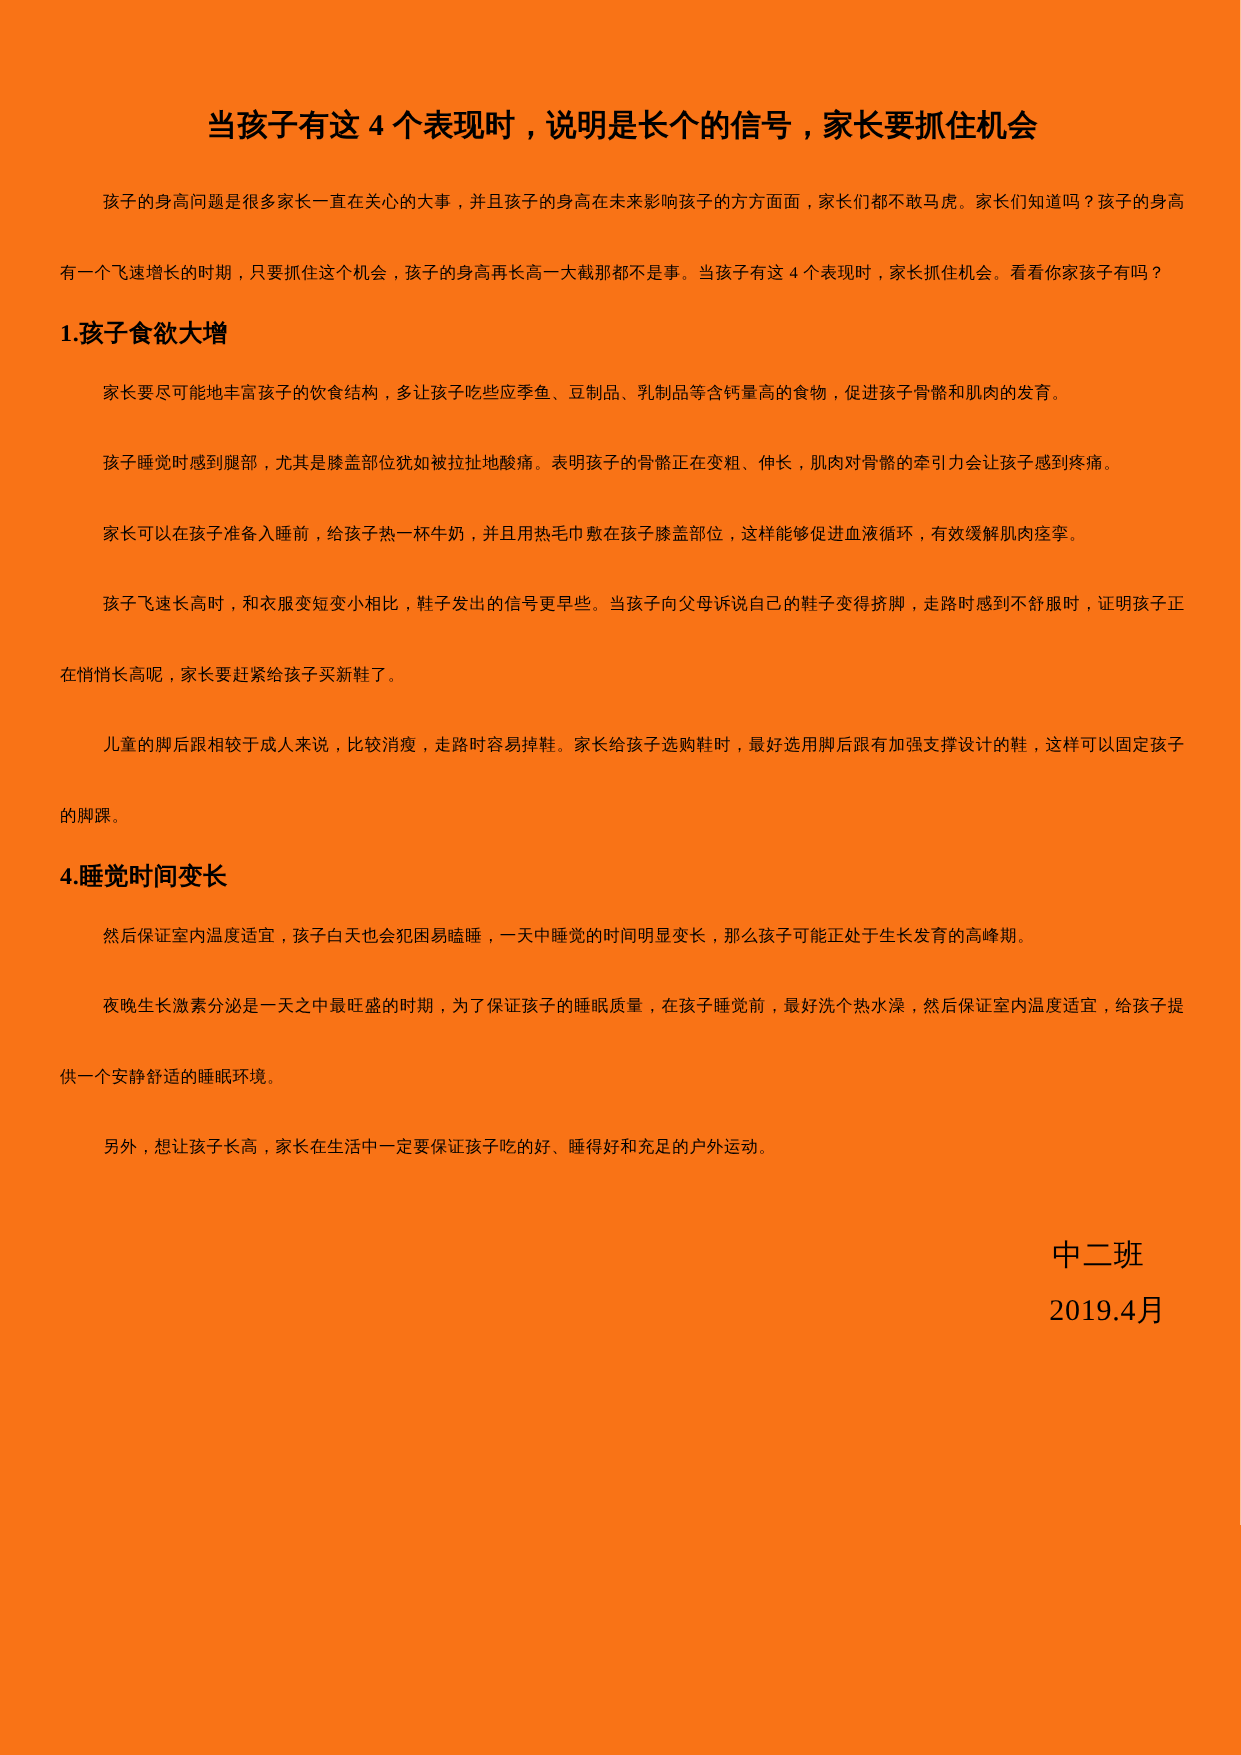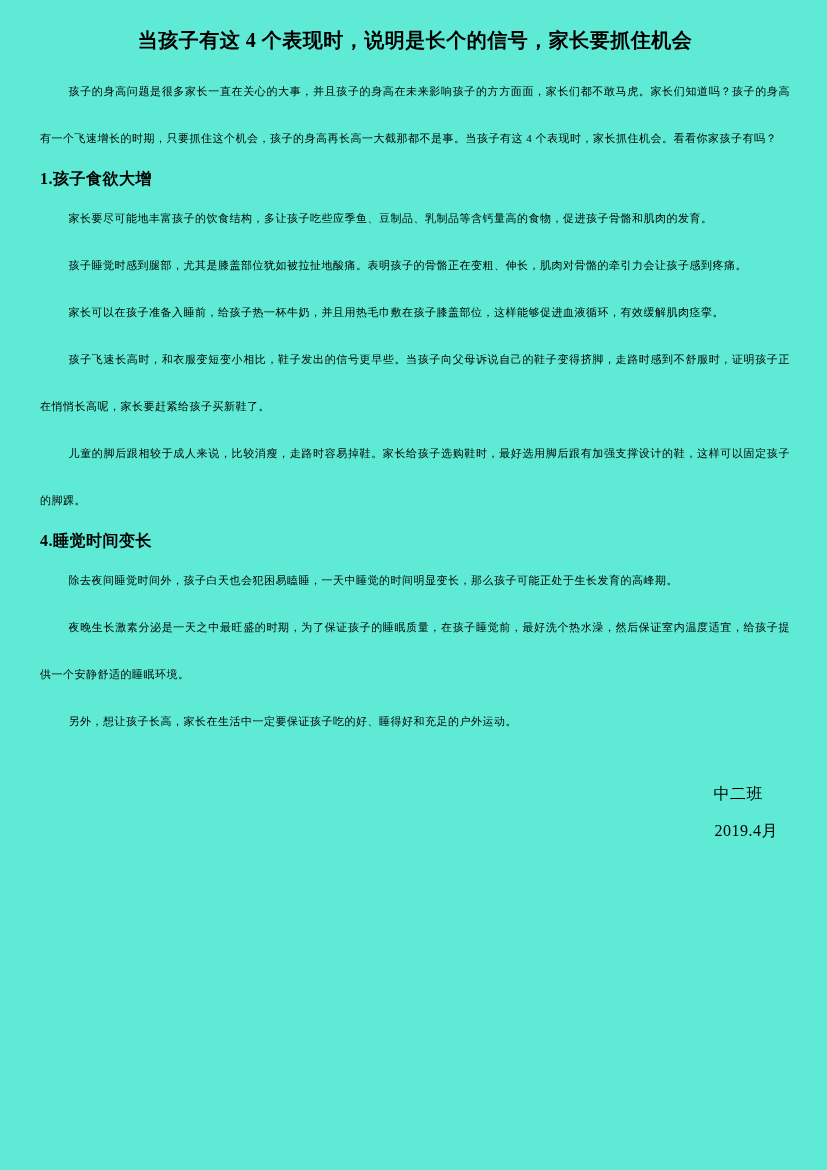--- a/index.html
+++ b/index.html
@@ -5,25 +5,25 @@
   html, body {
     margin: 0;
     padding: 0;
     background: #ffffff;
   }
   .page {
     position: relative;
     width: 827px;
     height: 1170px;
     margin: 0 auto;
-    background: #5eead4;
+    background: #f97316;
     color: #000000;
     font-family: "Liberation Serif", "DejaVu Serif", serif;
     box-sizing: border-box;
-    padding: 24px 37px 0 40px;
+    padding: 68px 37px 0 40px;
     overflow: hidden;
   }
   .doc-title {
     font-size: 20px;
     font-weight: bold;
     text-align: center;
     line-height: 32px;
     margin: 0 0 12px 0;
     letter-spacing: 0.5px;
   }
@@ -40,21 +40,21 @@
     font-weight: bold;
     line-height: 33px;
     margin: 0;
     text-indent: 0;
     letter-spacing: 0.5px;
   }
   .signature-block {
     margin-top: 30px;
   }
   .signature-line {
-    font-size: 16px;
+    font-size: 20px;
     line-height: 37px;
     margin: 0;
     text-align: right;
     letter-spacing: 0.5px;
   }
   .signature-line.author {
     padding-right: 27px;
   }
   .signature-line.date {
     padding-right: 12px;
@@ -72,21 +72,21 @@
   <h2 class="section-heading">1.孩子食欲大增</h2>
   <p class="body-para">家长要尽可能地丰富孩子的饮食结构，多让孩子吃些应季鱼、豆制品、乳制品等含钙量高的食物，促进孩子骨骼和肌肉的发育。</p>
 
   <p class="body-para">孩子睡觉时感到腿部，尤其是膝盖部位犹如被拉扯地酸痛。表明孩子的骨骼正在变粗、伸长，肌肉对骨骼的牵引力会让孩子感到疼痛。</p>
   <p class="body-para">家长可以在孩子准备入睡前，给孩子热一杯牛奶，并且用热毛巾敷在孩子膝盖部位，这样能够促进血液循环，有效缓解肌肉痉挛。</p>
 
   <p class="body-para">孩子飞速长高时，和衣服变短变小相比，鞋子发出的信号更早些。当孩子向父母诉说自己的鞋子变得挤脚，走路时感到不舒服时，证明孩子正在悄悄长高呢，家长要赶紧给孩子买新鞋了。</p>
   <p class="body-para">儿童的脚后跟相较于成人来说，比较消瘦，走路时容易掉鞋。家长给孩子选购鞋时，最好选用脚后跟有加强支撑设计的鞋，这样可以固定孩子的脚踝。</p>
 
   <h2 class="section-heading">4.睡觉时间变长</h2>
-  <p class="body-para">除去夜间睡觉时间外，孩子白天也会犯困易瞌睡，一天中睡觉的时间明显变长，那么孩子可能正处于生长发育的高峰期。</p>
+  <p class="body-para">然后保证室内温度适宜，孩子白天也会犯困易瞌睡，一天中睡觉的时间明显变长，那么孩子可能正处于生长发育的高峰期。</p>
   <p class="body-para">夜晚生长激素分泌是一天之中最旺盛的时期，为了保证孩子的睡眠质量，在孩子睡觉前，最好洗个热水澡，然后保证室内温度适宜，给孩子提供一个安静舒适的睡眠环境。</p>
   <p class="body-para">另外，想让孩子长高，家长在生活中一定要保证孩子吃的好、睡得好和充足的户外运动。</p>
 
   <div class="signature-block">
     <p class="signature-line author">中二班</p>
     <p class="signature-line date">2019.4月</p>
   </div>
 
 </div>
 

